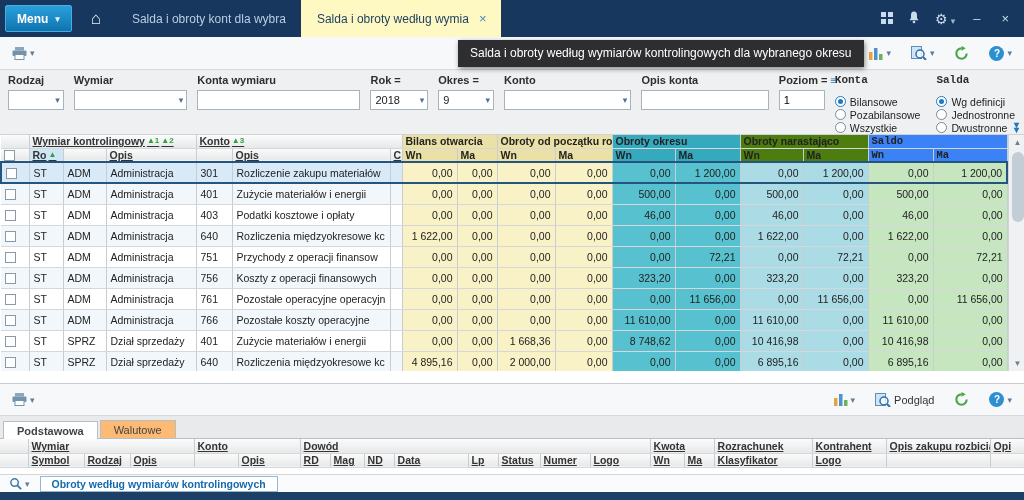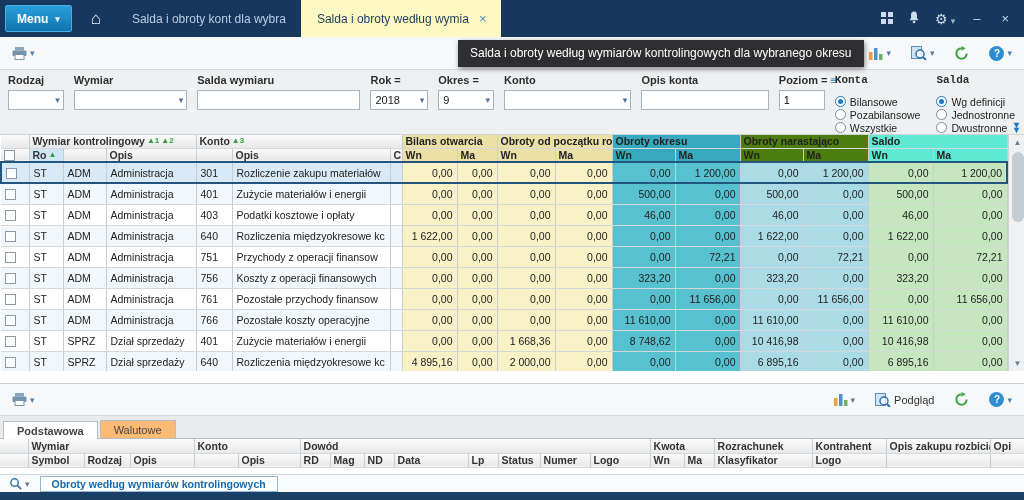--- a/index.html
+++ b/index.html
@@ -57,25 +57,25 @@
   
   .grid-wrap { flex:0 0 236px; display:flex; overflow:hidden; background:#fff; }
   table.grid { border-collapse:collapse; table-layout:fixed; }
   table.grid.main { width:1006px; }
   table.grid.bottom { width:1024px; }
   .grid th, .grid td { border-right:1px solid #c9cdd1; border-bottom:1px solid #d4d8db; overflow:hidden;
     white-space:nowrap; text-align:left; font-weight:normal; padding:0 4px; }
   .grid thead th { height:13px; font-size:10.5px; font-weight:bold; line-height:12px; padding:0 3px; }
   .grid.bottom thead th { height:14px; }
   .grid tbody td { height:21px; font-size:10.5px; }
-  .lg  { background:linear-gradient(#fbfbfb,#e7e8e9); color:#333; }
+  .lg  { background:linear-gradient(#fbfbfb,#e7e8e9); color:#333;text-decoration:underline; }
   .yh  { background:#ebe1a6; }
   .tdh { background:#35aabe; }
   .tlh { background:#4d7c0f; }
-  .gh  { background:#5eead4; }
+  .gh  { background:#3b82f6;font-family:Liberation Mono, monospace; }
   th.sorted { background:#cfe7f4; }
   .sortb { color:#2e9e3f; font-size:8px; font-weight:bold; margin-left:2px; vertical-align:top; }
   td.y  { background:#f9f2c7; }
   td.td { background:#58c1cf; }
   td.tl { background:#abdce5; }
   td.g  { background:#c6e6c0; }
   td.num { text-align:right; }
   tr.even td.left { background:#ffffff; }
   tr.odd  td.left { background:#f2f7fb; }
   tr.selected td { border-top:2px solid #24557f; border-bottom:2px solid #24557f; }
@@ -197,21 +197,21 @@
       </div>
     </div>
     <div class="filter" style="width:114px">
       <label>Wymiar</label>
       <div class="combo">
         <span class="val"></span>
         <span class="chev">▾</span>
       </div>
     </div>
     <div class="filter" style="width:164px">
-      <label>Salda wymiaru</label>
+      <label>Konta wymiaru</label>
       <input class="txt" value="" style="">
     </div>
     <div class="filter" style="width:58px">
       <label>Rok =</label>
       <div class="combo">
         <span class="val">2018</span>
         <span class="chev">▾</span>
       </div>
     </div>
     <div class="filter" style="width:56px">
@@ -438,21 +438,21 @@
             <td class="num tl">0,00</td>
             <td class="num g">323,20</td>
             <td class="num g">0,00</td>
           </tr>
           <tr class="even">
             <td class="left"><span class="checkbox"></span></td>
             <td class="left">ST</td>
             <td class="left">ADM</td>
             <td class="left">Administracja</td>
             <td class="left">761</td>
-            <td class="left">Pozostałe przychody finansow</td>
+            <td class="left">Pozostałe operacyjne operacyjn</td>
             <td class="left"></td>
             <td class="num y">0,00</td>
             <td class="num y">0,00</td>
             <td class="num y">0,00</td>
             <td class="num y">0,00</td>
             <td class="num td">0,00</td>
             <td class="num td">11 656,00</td>
             <td class="num tl">0,00</td>
             <td class="num tl">11 656,00</td>
             <td class="num g">0,00</td>

